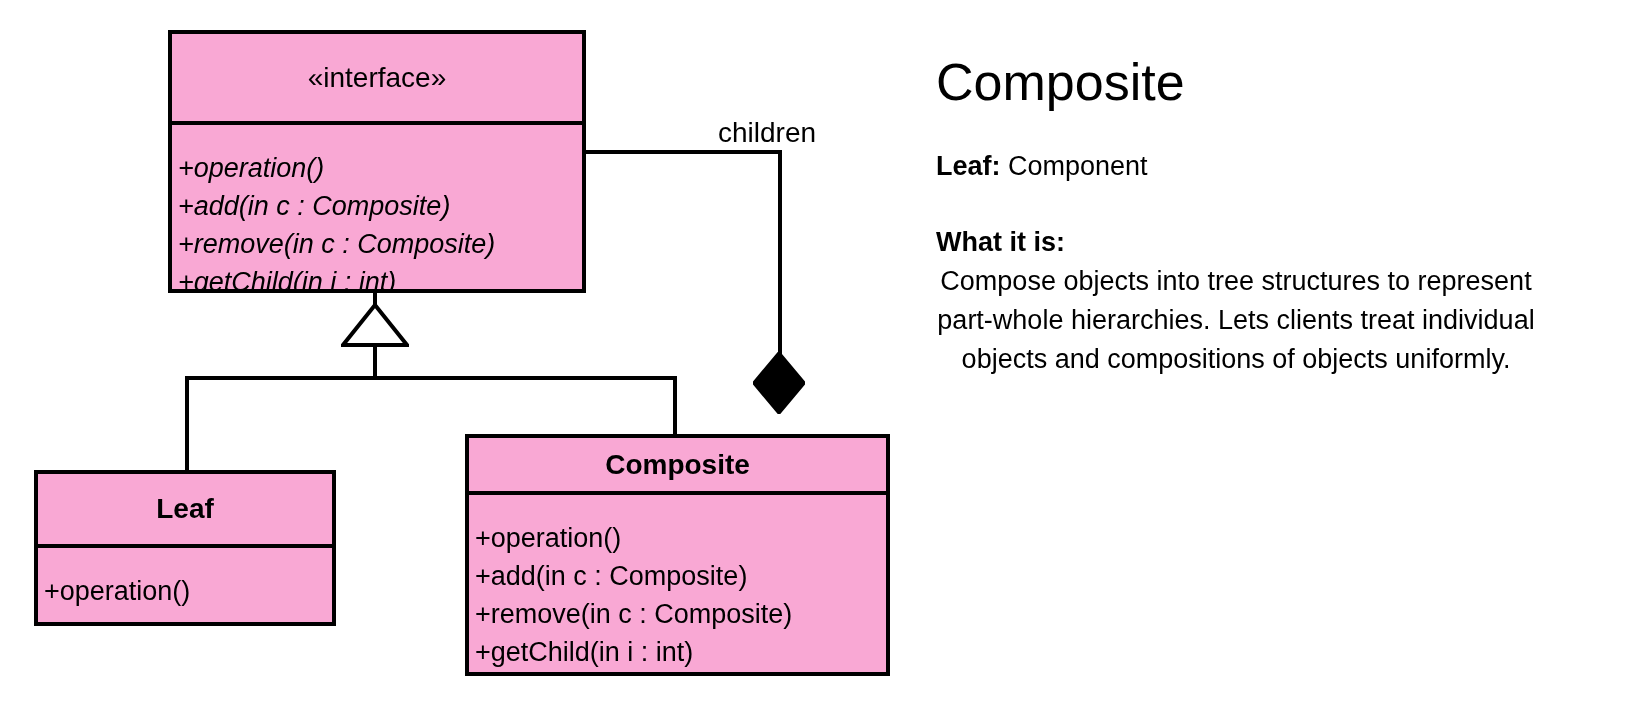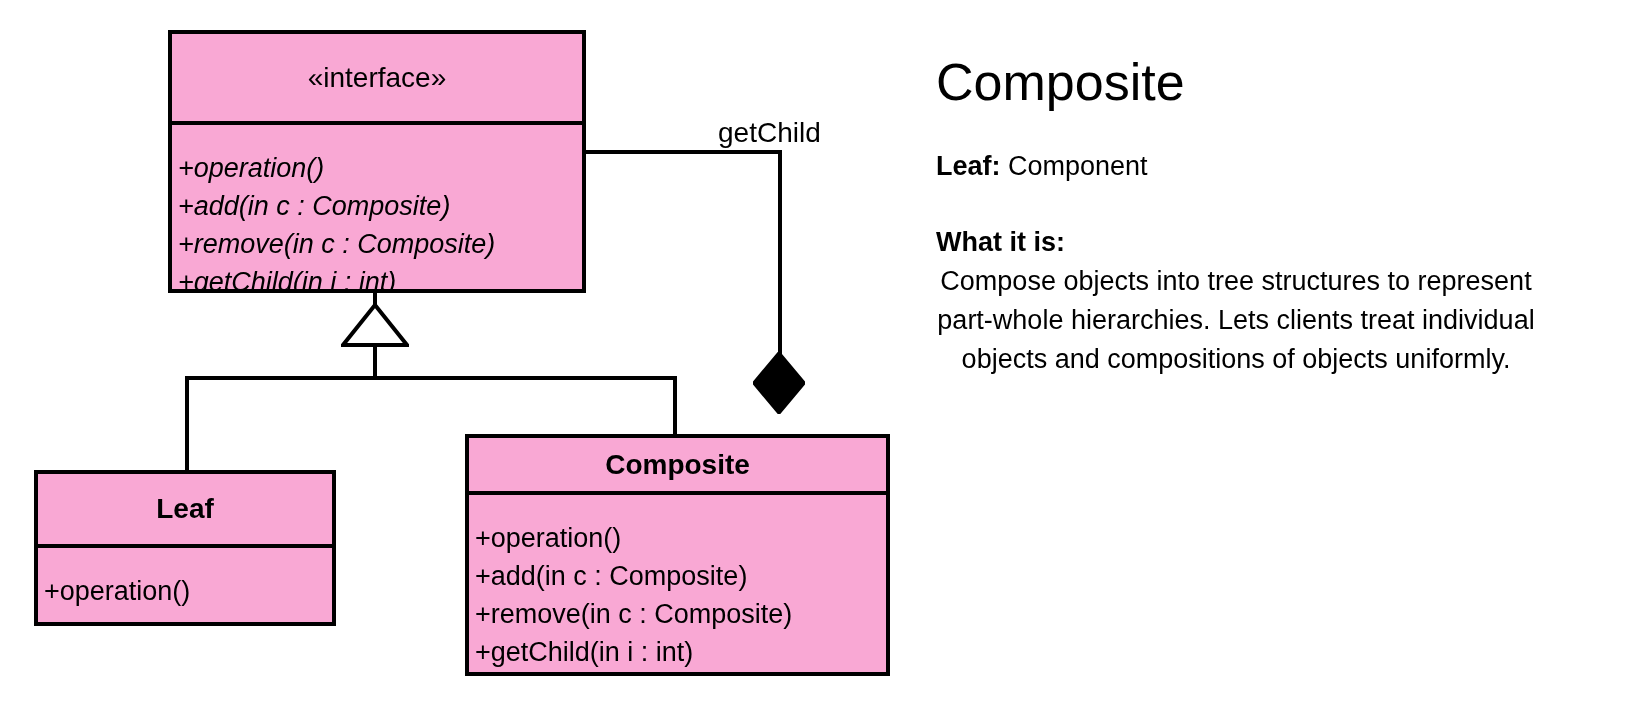--- a/index.html
+++ b/index.html
@@ -197,21 +197,21 @@
     <polygon points="34,2 66,42 2,42" fill="#ffffff" stroke="#000000" stroke-width="4" stroke-linejoin="miter"></polygon>
   </svg>
 
   <div class="line h" id="agg-h"></div>
   <div class="line v" id="agg-v"></div>
 
   <svg id="agg-diamond" viewBox="0 0 52 62">
     <polygon points="26,0 52,31 26,62 0,31" fill="#000000" stroke="#000000" stroke-width="2" stroke-linejoin="miter"></polygon>
   </svg>
 
-  <div class="edge-label" id="label-children">getChild</div>
+  <div class="edge-label" id="label-children">children</div>
 
   <div class="uml-box" id="box-component">
     <div class="uml-head">
       <div class="uml-stereotype">«interface»</div>
     </div>
     <div class="uml-members italic">
       <div class="member">+operation()</div>
       <div class="member">+add(in c : Composite)</div>
       <div class="member">+remove(in c : Composite)</div>
       <div class="member">+getChild(in i : int)</div>

